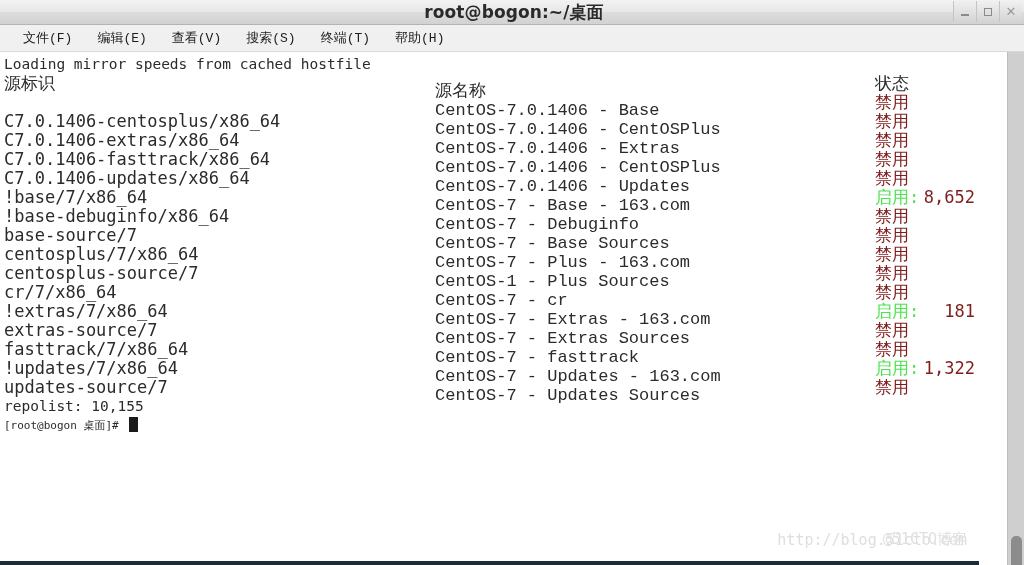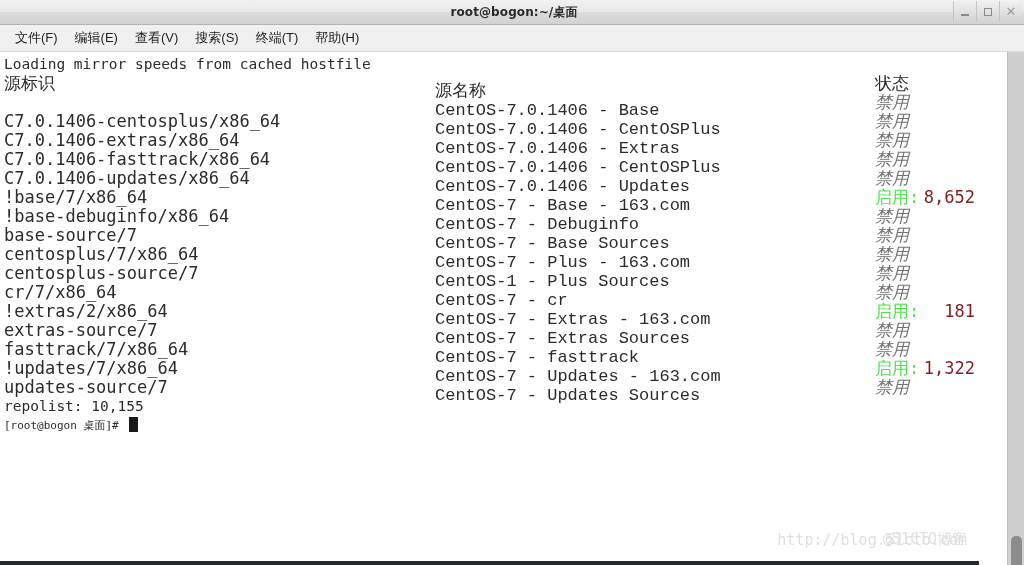--- a/index.html
+++ b/index.html
@@ -31,21 +31,21 @@
     height: 24px;
     flex: 0 0 24px;
     background: linear-gradient(to bottom, #f2f2f2 0%, #e8e8e8 48%, #dcdcdc 52%, #d2d2d2 100%);
     border-bottom: 1px solid #b4b4b4;
     display: flex;
     align-items: center;
     justify-content: center;
   }
   .title-text {
     font-family: "DejaVu Sans", sans-serif;
-    font-size: 12px;
+    font-size: 17px;
     font-weight: bold;
     color: #2a2a2a;
     letter-spacing: 0.1px;
     position: relative;
     left: -22px;
     padding-left: 48px;
   }
   .win-buttons {
     position: absolute;
     right: 2px;
@@ -93,27 +93,28 @@
     height: 27px;
     flex: 0 0 27px;
     background: #f0f0f0;
     border-bottom: 1px solid #d8d8d8;
     display: flex;
     align-items: center;
     padding-left: 8px;
     box-sizing: border-box;
   }
   .menu-item {
-    font-family: Liberation Sans, sans-serif;
+    font-family: Liberation Mono, monospace;
     font-size: 13px;
     color: #1d1d1d;
     padding: 3px 7px 4px 7px;
     margin-right: 3px;
     white-space: nowrap;
     cursor: default;
+    margin-left: 8px;
   }
 
   
   .term-area {
     position: relative;
     flex: 1 1 auto;
     background: #ffffff;
     display: flex;
     overflow: hidden;
     gap: 28px;
@@ -152,21 +153,21 @@
     top: 0;
     width: 60px;
   }
   .tline .col-count {
     position: absolute;
     left: 905px;
     top: 0;
     width: 68px;
     text-align: right;
   }
-  .st-dis { color: #737373; font-style: italic; }
+  .st-dis { color: #7f1d1d; }
   .st-en  { color: #4ee44e; }
   .count  { color: #7f1d1d; }
 
   .plain-line {
     position: relative;
     height: 19px;
     line-height: 19px;
     white-space: pre;
     font-family: "DejaVu Sans Mono", monospace;
     font-size: 14.5px;
@@ -289,21 +290,21 @@
           <div class="tline"><span class="col-id">C7.0.1406-centosplus/x86_64</span><span class="col-name">CentOS-7.0.1406 - CentOSPlus</span><span class="col-status st-dis">禁用</span><span class="col-count count"></span></div>
           <div class="tline"><span class="col-id">C7.0.1406-extras/x86_64</span><span class="col-name">CentOS-7.0.1406 - Extras</span><span class="col-status st-dis">禁用</span><span class="col-count count"></span></div>
           <div class="tline"><span class="col-id">C7.0.1406-fasttrack/x86_64</span><span class="col-name">CentOS-7.0.1406 - CentOSPlus</span><span class="col-status st-dis">禁用</span><span class="col-count count"></span></div>
           <div class="tline"><span class="col-id">C7.0.1406-updates/x86_64</span><span class="col-name">CentOS-7.0.1406 - Updates</span><span class="col-status st-dis">禁用</span><span class="col-count count"></span></div>
           <div class="tline"><span class="col-id">!base/7/x86_64</span><span class="col-name">CentOS-7 - Base - 163.com</span><span class="col-status st-en">启用:</span><span class="col-count count">8,652</span></div>
           <div class="tline"><span class="col-id">!base-debuginfo/x86_64</span><span class="col-name">CentOS-7 - Debuginfo</span><span class="col-status st-dis">禁用</span><span class="col-count count"></span></div>
           <div class="tline"><span class="col-id">base-source/7</span><span class="col-name">CentOS-7 - Base Sources</span><span class="col-status st-dis">禁用</span><span class="col-count count"></span></div>
           <div class="tline"><span class="col-id">centosplus/7/x86_64</span><span class="col-name">CentOS-7 - Plus - 163.com</span><span class="col-status st-dis">禁用</span><span class="col-count count"></span></div>
           <div class="tline"><span class="col-id">centosplus-source/7</span><span class="col-name">CentOS-1 - Plus Sources</span><span class="col-status st-dis">禁用</span><span class="col-count count"></span></div>
           <div class="tline"><span class="col-id">cr/7/x86_64</span><span class="col-name">CentOS-7 - cr</span><span class="col-status st-dis">禁用</span><span class="col-count count"></span></div>
-          <div class="tline"><span class="col-id">!extras/2/x86_64</span><span class="col-name">CentOS-7 - Extras - 163.com</span><span class="col-status st-en">启用:</span><span class="col-count count">181</span></div>
+          <div class="tline"><span class="col-id">!extras/7/x86_64</span><span class="col-name">CentOS-7 - Extras - 163.com</span><span class="col-status st-en">启用:</span><span class="col-count count">181</span></div>
           <div class="tline"><span class="col-id">extras-source/7</span><span class="col-name">CentOS-7 - Extras Sources</span><span class="col-status st-dis">禁用</span><span class="col-count count"></span></div>
           <div class="tline"><span class="col-id">fasttrack/7/x86_64</span><span class="col-name">CentOS-7 - fasttrack</span><span class="col-status st-dis">禁用</span><span class="col-count count"></span></div>
           <div class="tline"><span class="col-id">!updates/7/x86_64</span><span class="col-name">CentOS-7 - Updates - 163.com</span><span class="col-status st-en">启用:</span><span class="col-count count">1,322</span></div>
           <div class="tline"><span class="col-id">updates-source/7</span><span class="col-name">CentOS-7 - Updates Sources</span><span class="col-status st-dis">禁用</span><span class="col-count count"></span></div>
         </div>
 
       <div class="plain-line">repolist: 10,155</div>
 
       <div class="prompt-line"><span>[root@bogon 桌面]# </span><span class="cursor-block"></span></div>
 

